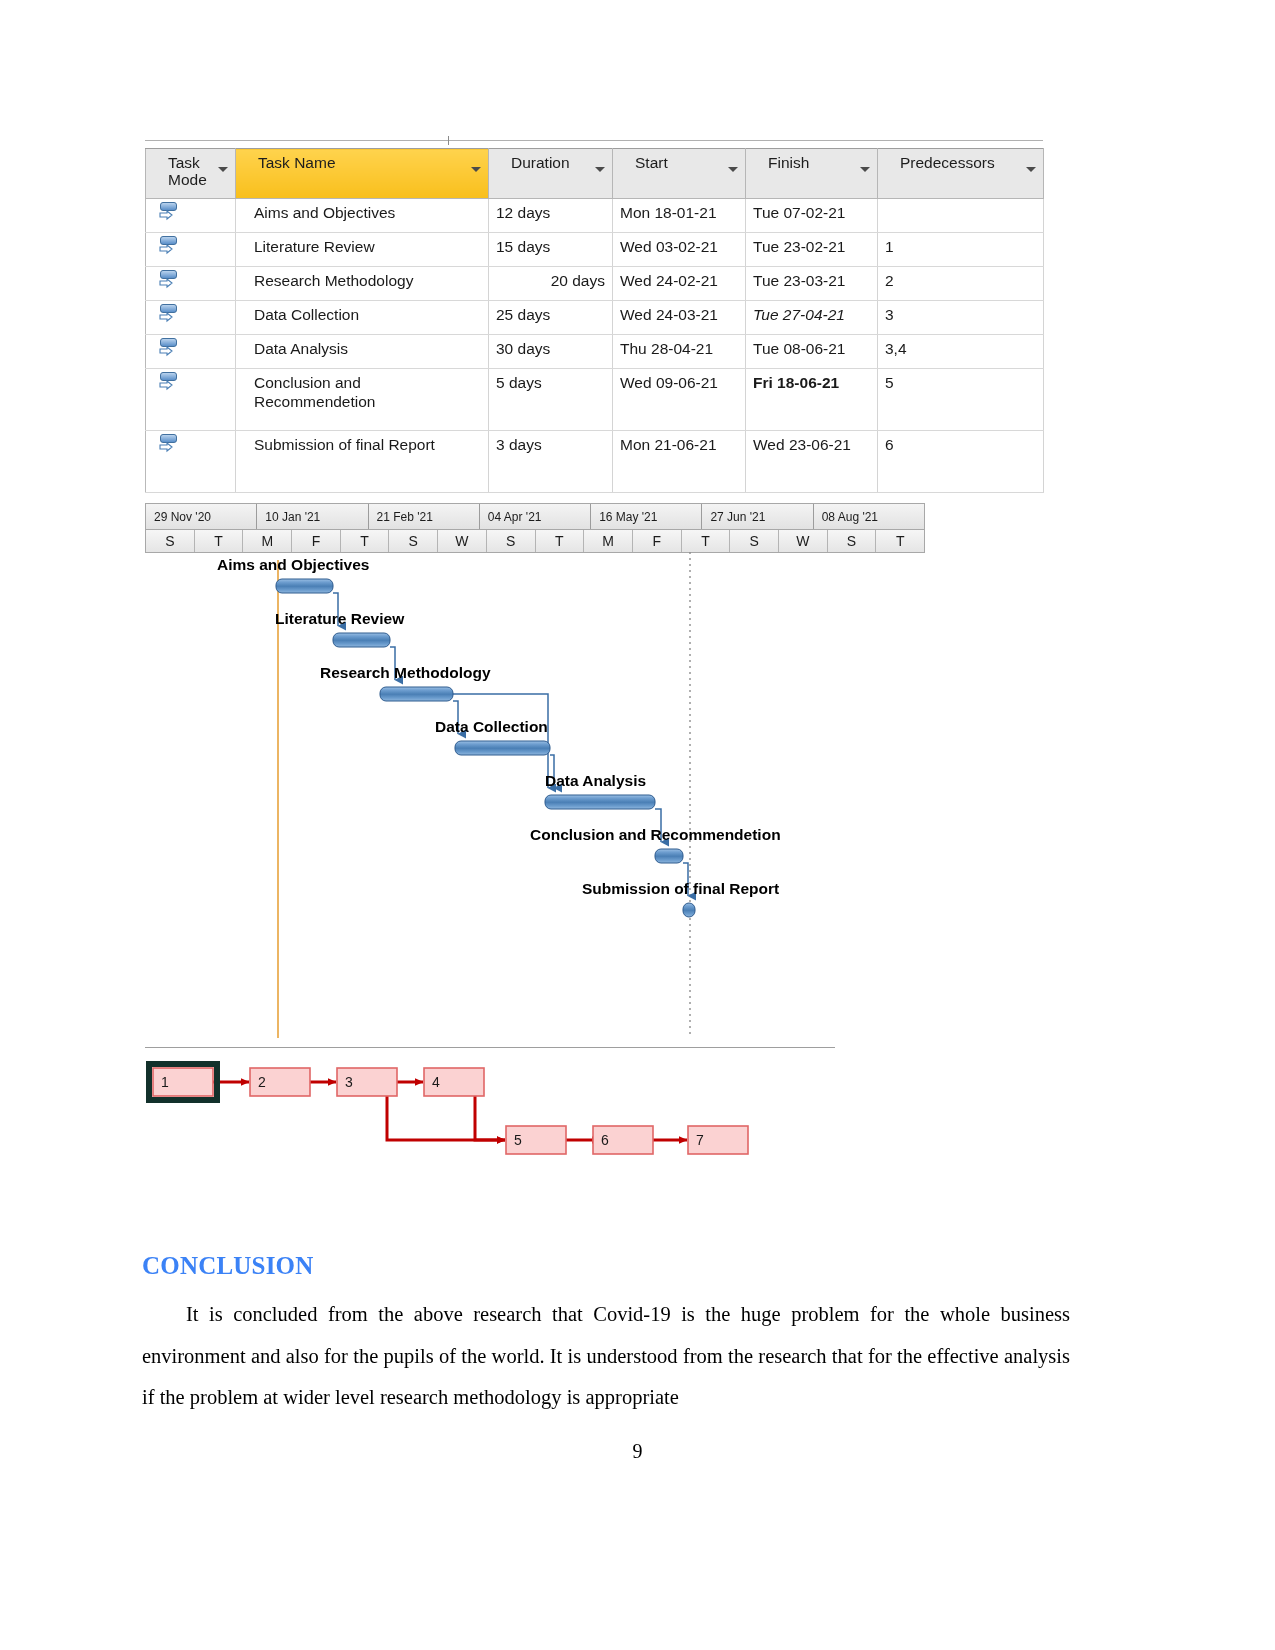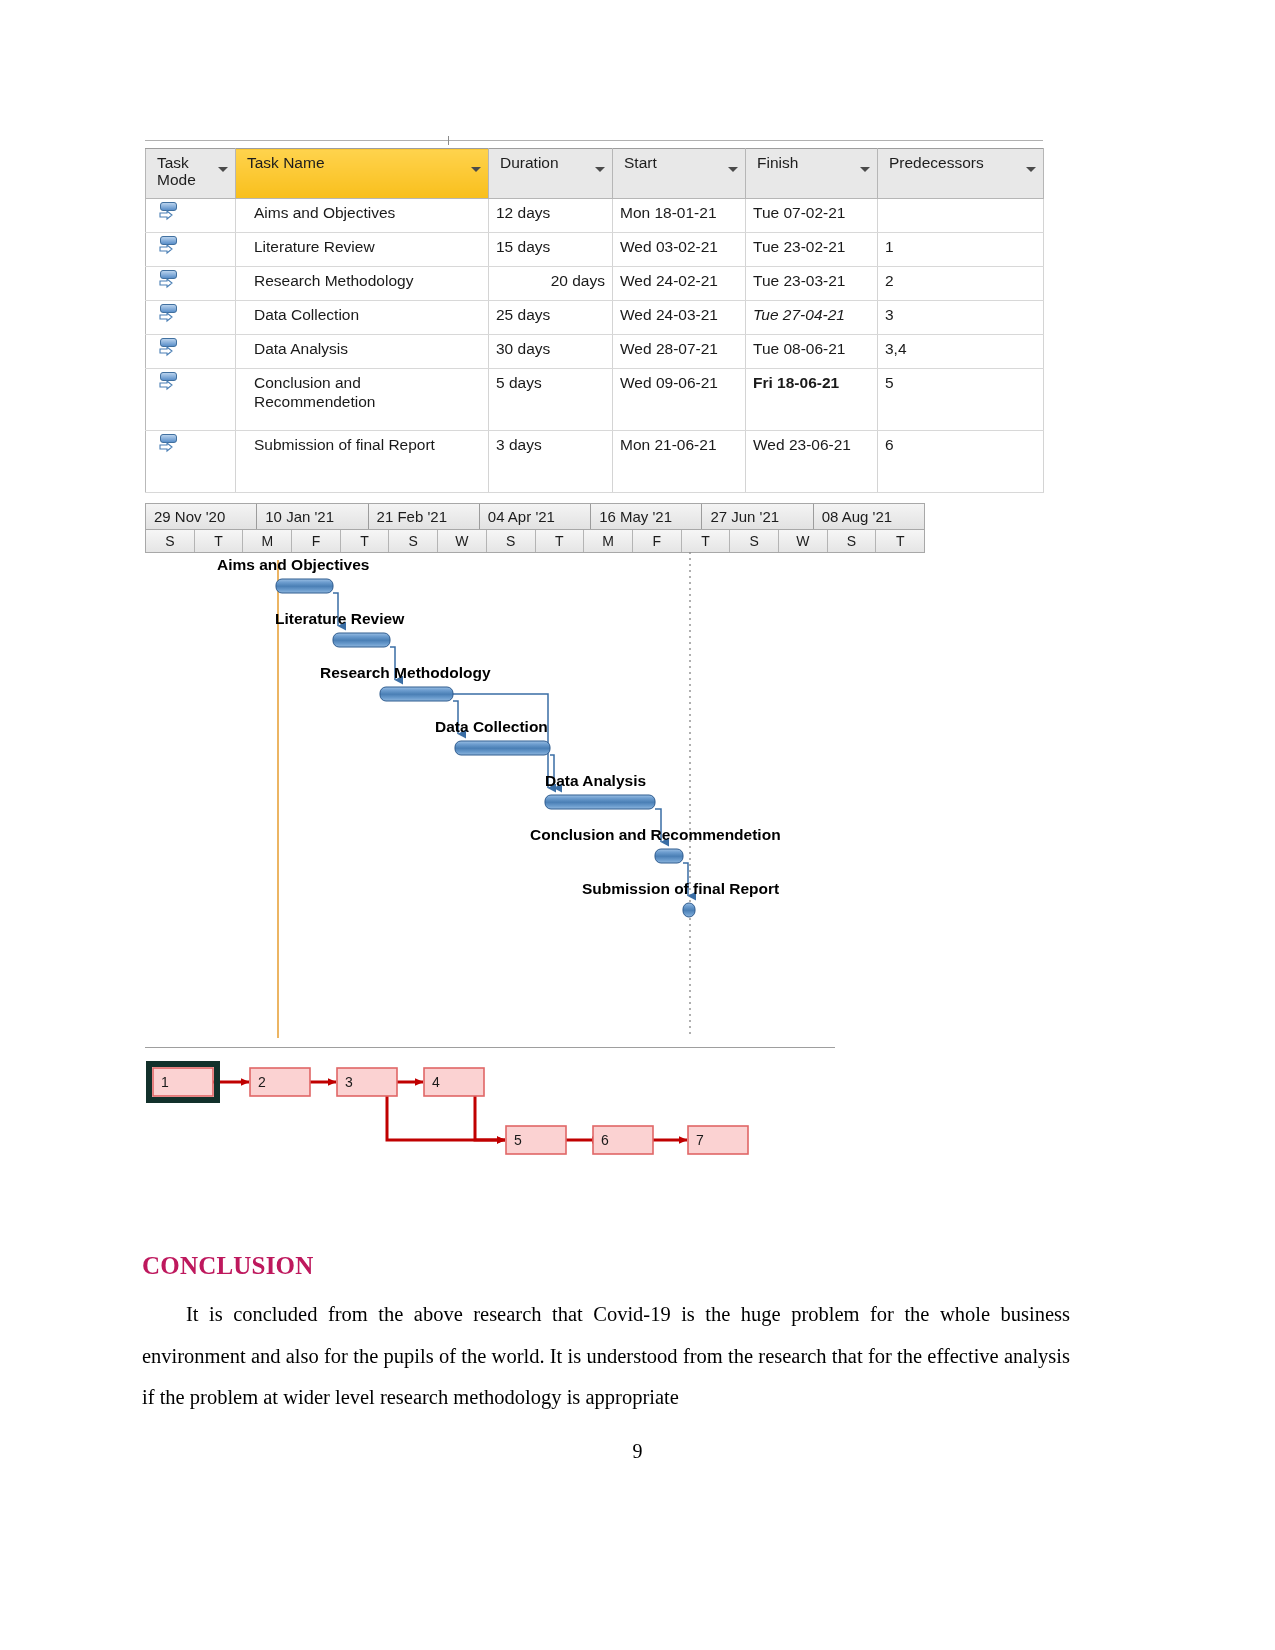--- a/index.html
+++ b/index.html
@@ -28,21 +28,21 @@
   table.tt col.c-pred{width:166px;}
 
   table.tt th{
     background:#e8e8e8;
     border:1px solid #b6b6b6;
     border-top:1px solid #9d9d9d;
     font-weight:normal;
     font-size:15.5px;
     color:#1d1d1d;
     text-align:left;
-    padding:5px 7px 6px 11px;
+    padding:5px 7px 6px 22px;
     vertical-align:top;
     height:38px;
     position:relative;
   }
   table.tt th.hl{
     background:#fdc838;
     background:linear-gradient(#ffd34d,#f8bf1c);
     margin-top:40px;
   }
   .hdr-wrap{display:flex;justify-content:space-between;align-items:flex-start;height:100%;}
@@ -69,21 +69,21 @@
     position:absolute;left:2px;top:1px;width:15px;height:7px;border-radius:3px;
     background:linear-gradient(#b9d3ee,#5b8fc9);
     border:1px solid #41709f;
   }
   
   .gantt{position:absolute;left:145px;top:503px;width:780px;}
   .ts-top{display:flex;height:25px;border:1px solid #a8a8a8;border-bottom:none;background:#e9e9e9;
     background:linear-gradient(#f4f4f4,#e2e2e2);}
   .ts-top div{
     flex:1 1 0;border-right:1px solid #9c9c9c;
-    font-family:"Liberation Sans",sans-serif;font-size:15px;color:#1c1c1c;
+    font-family:"Liberation Sans",sans-serif;font-size:12px;color:#1c1c1c;
     display:flex;align-items:center;padding-left:8px;box-sizing:border-box;
   }
   .ts-top div:last-child{border-right:none;}
   .ts-bot{display:flex;height:22px;border:1px solid #a8a8a8;background:#ededed;
     background:linear-gradient(#f6f6f6,#e5e5e5);}
   .ts-bot div{
     flex:1 1 0;border-right:1px solid #b4b4b4;
     font-family:"Liberation Sans",sans-serif;font-size:14px;color:#1c1c1c;
     display:flex;align-items:center;justify-content:center;box-sizing:border-box;
   }
@@ -101,21 +101,21 @@
     border-top:1px solid #9e9e9e;
   }
 
   
   .netarea{position:absolute;left:145px;top:1060px;width:700px;height:110px;}
 
   
   .doc{position:absolute;left:142px;top:1252px;width:928px;}
   .doc h2{
     font-family:"Liberation Serif", serif;
-    font-size:25px;font-weight:bold;color:#be185d;margin:0 0 14px 0;letter-spacing:.2px;
+    font-size:25px;font-weight:bold;color:#3b82f6;margin:0 0 14px 0;letter-spacing:.2px;
   }
   .doc p{
     font-family:"Liberation Serif", serif;
     font-size:20.5px;color:#000;margin:0;line-height:2.03;
     text-align:justify;text-indent:44px;
   }
   .pagenum{
     position:absolute;left:0;right:0;top:1440px;text-align:center;
     font-family:"Liberation Serif", serif;font-size:20px;color:#000;
   }
@@ -243,21 +243,21 @@
             <td class="modecell" style="height: 24px;">
               <div class="mode-icon">
                 <div class="pin"></div>
                 <svg width="16" height="12" style="position:absolute;left:1px;top:9px;">
                   <path d="M1,3 L8,3 L8,1 L13,5 L8,9 L8,7 L1,7 Z" fill="#ffffff" stroke="#4a7fb5" stroke-width="1.1"></path>
                 </svg>
               </div>
             </td>
             <td class="namecell" style="height: 24px;">Data Analysis</td>
             <td style="height: 24px;">30 days</td>
-            <td style="height: 24px;">Wed 28-07-21</td>
+            <td style="height: 24px;">Thu 28-04-21</td>
             <td style="height: 24px;">Tue 08-06-21</td>
             <td style="height: 24px;">3,4</td>
           </tr>
           <tr>
             <td class="modecell" style="height: 52px;">
               <div class="mode-icon">
                 <div class="pin"></div>
                 <svg width="16" height="12" style="position:absolute;left:1px;top:9px;">
                   <path d="M1,3 L8,3 L8,1 L13,5 L8,9 L8,7 L1,7 Z" fill="#ffffff" stroke="#4a7fb5" stroke-width="1.1"></path>
                 </svg>

